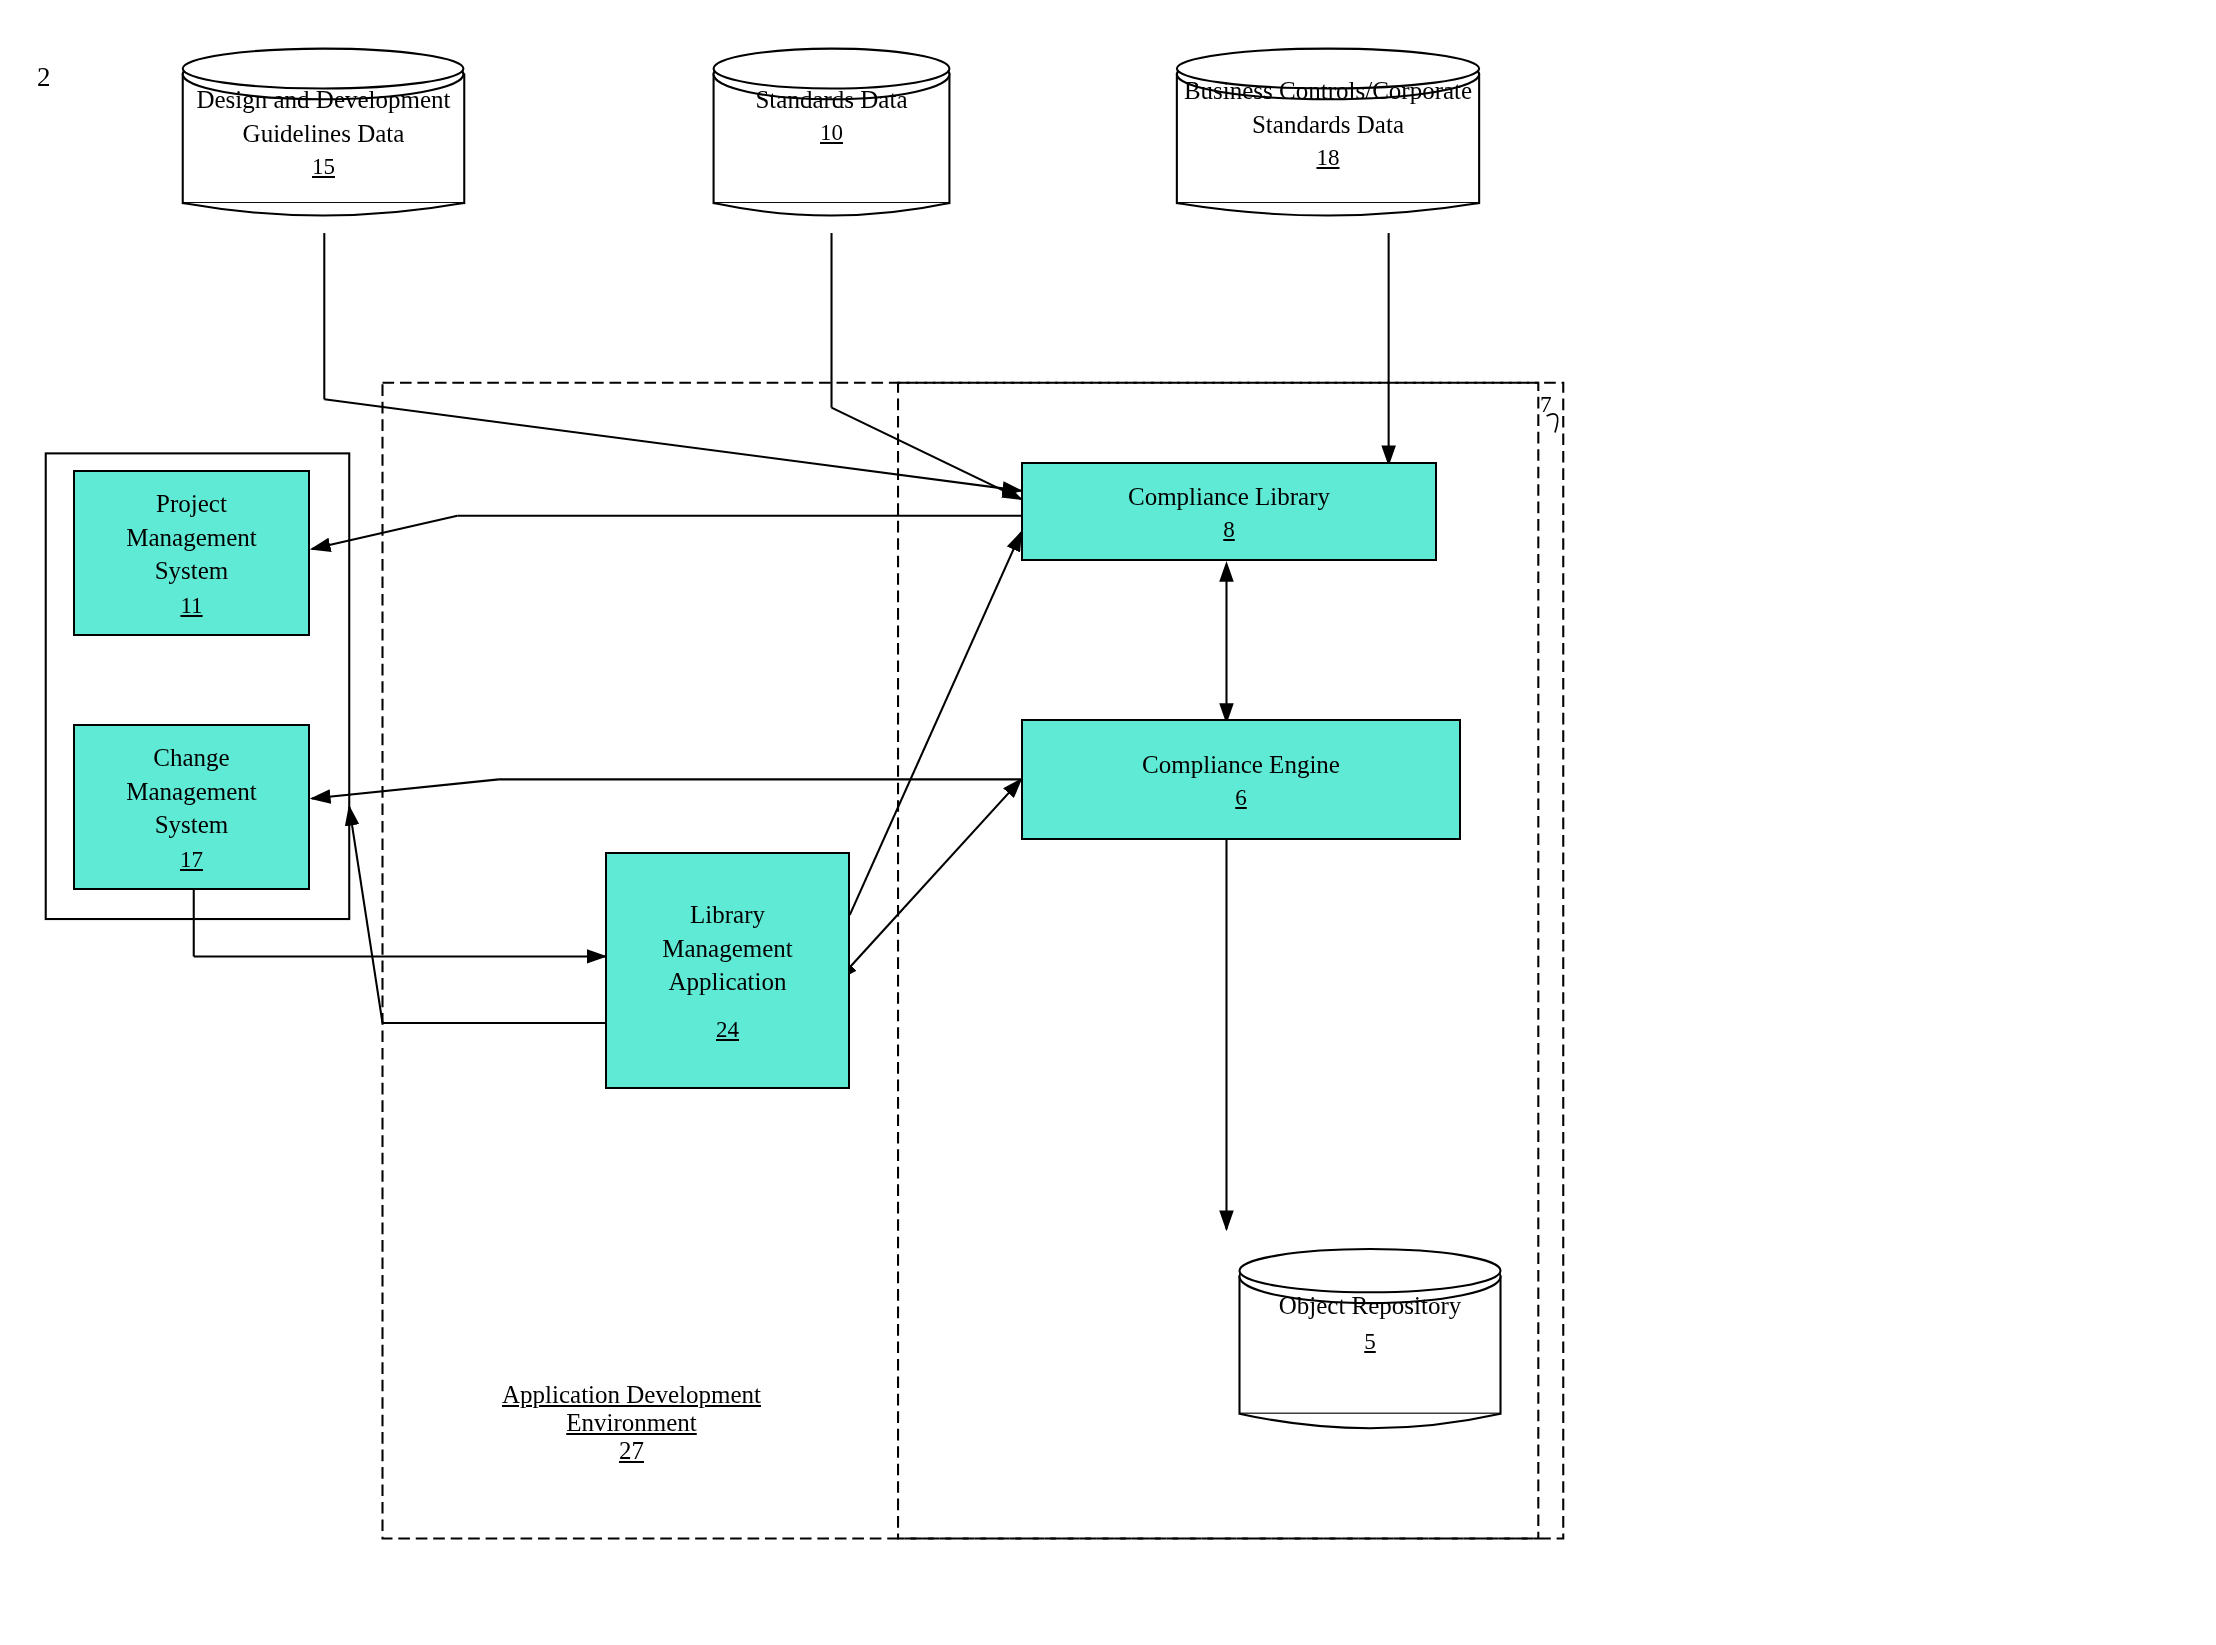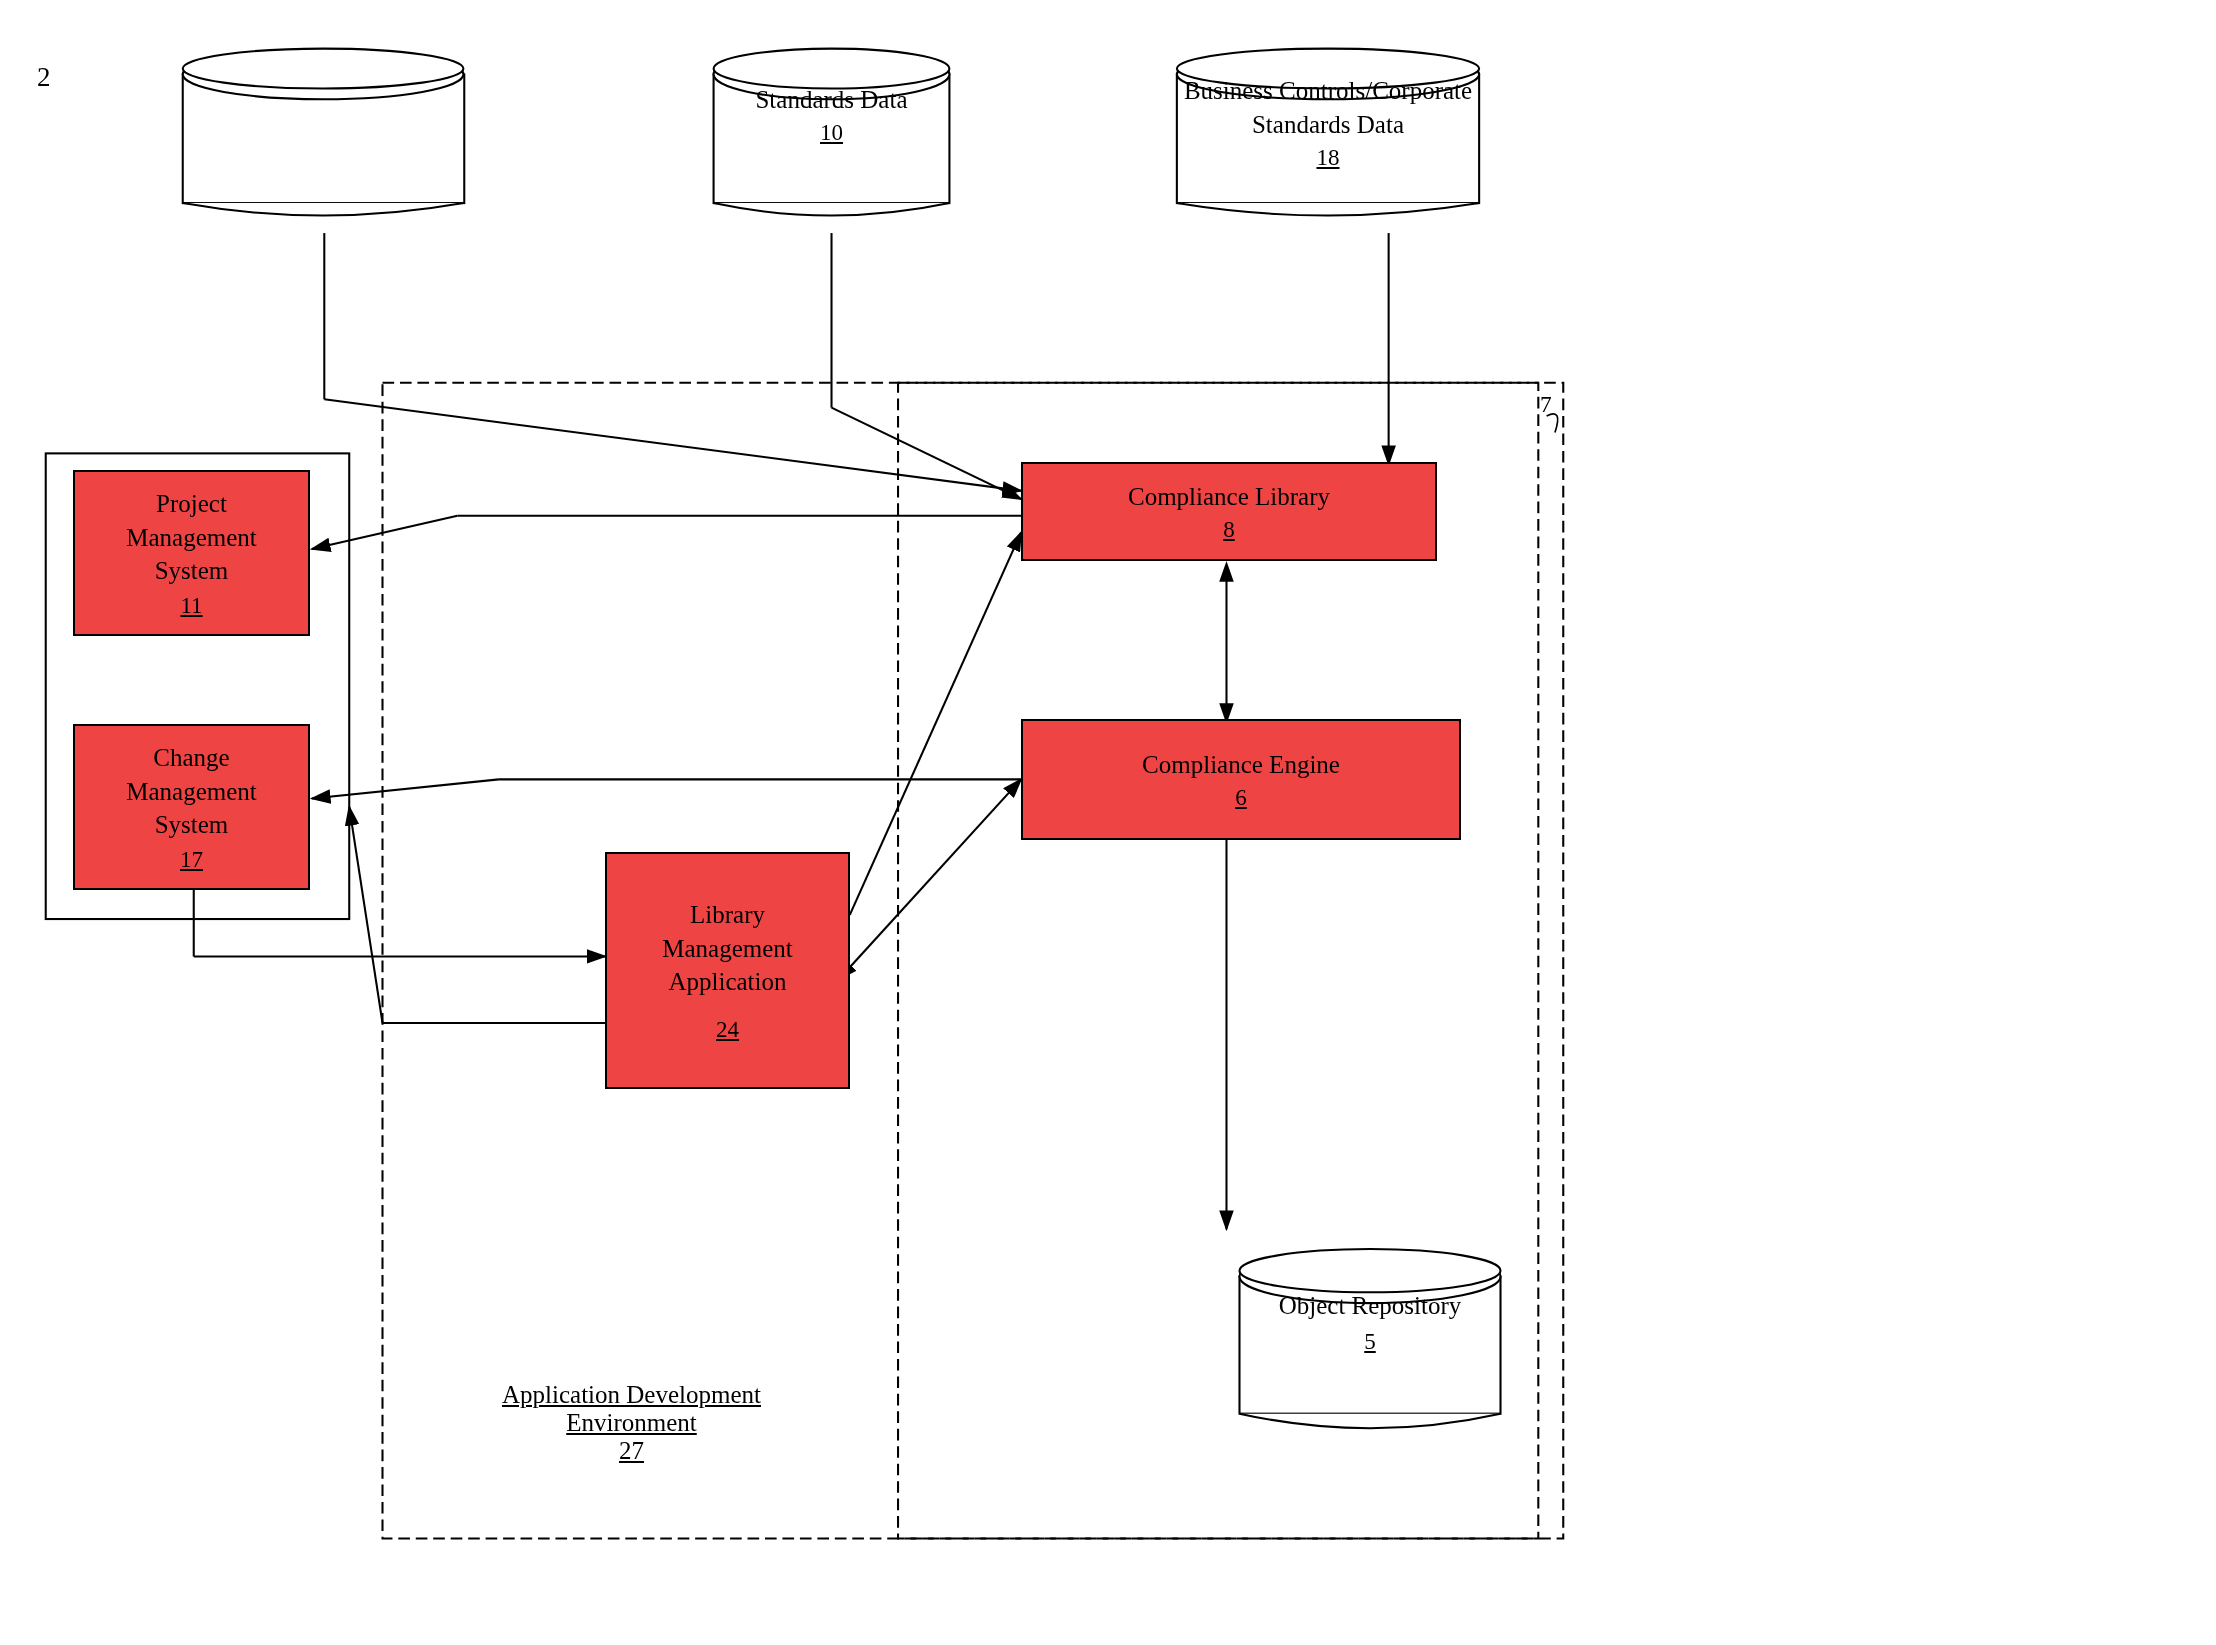--- a/index.html
+++ b/index.html
@@ -21,21 +21,21 @@
     .cylinder-wrap {
       position: absolute;
       display: flex;
       flex-direction: column;
       align-items: center;
     }
     
     .box {
       position: absolute;
       border: 2.1px solid #000;
-      background: #ef4444;
+      background: #5eead4;
       display: flex;
       flex-direction: column;
       align-items: center;
       justify-content: center;
       text-align: center;
     }
     .box-label {
       font-size: 25px;
       line-height: 1.35;
       text-align: center;
@@ -116,20 +116,24 @@
     <svg width="287" height="191" viewBox="0 0 345 230">
 
       <rect x="3" y="45" width="339" height="155" fill="white" stroke="#000" stroke-width="2.5"></rect>
 
       <ellipse cx="172" cy="45" rx="169" ry="30" fill="white" stroke="#000" stroke-width="2.5"></ellipse>
 
       <path d="M3,200 Q172,230 341,200" fill="white" stroke="#000" stroke-width="2.5"></path>
 
       <ellipse cx="172" cy="38" rx="169" ry="24" fill="white" stroke="#000" stroke-width="2.5"></ellipse>
     </svg>
+    <div style="position:absolute; top:46px; left:0; width:287px; text-align:center;">
+      <div class="box-label">Design and Development<br>Guidelines Data</div>
+      <div class="ref-num" style="margin-top:3.3px;">15</div>
+    </div>
   </div>
 
   <div class="cylinder-wrap" style="left:711px; top:37px; width:241px;">
     <svg width="241" height="191" viewBox="0 0 290 230">
       <rect x="3" y="45" width="284" height="155" fill="white" stroke="#000" stroke-width="2.5"></rect>
       <ellipse cx="145" cy="45" rx="142" ry="30" fill="white" stroke="#000" stroke-width="2.5"></ellipse>
       <path d="M3,200 Q145,230 287,200" fill="white" stroke="#000" stroke-width="2.5"></path>
       <ellipse cx="145" cy="38" rx="142" ry="24" fill="white" stroke="#000" stroke-width="2.5"></ellipse>
     </svg>
     <div style="position:absolute; top:46px; left:0; width:241px; text-align:center;">

